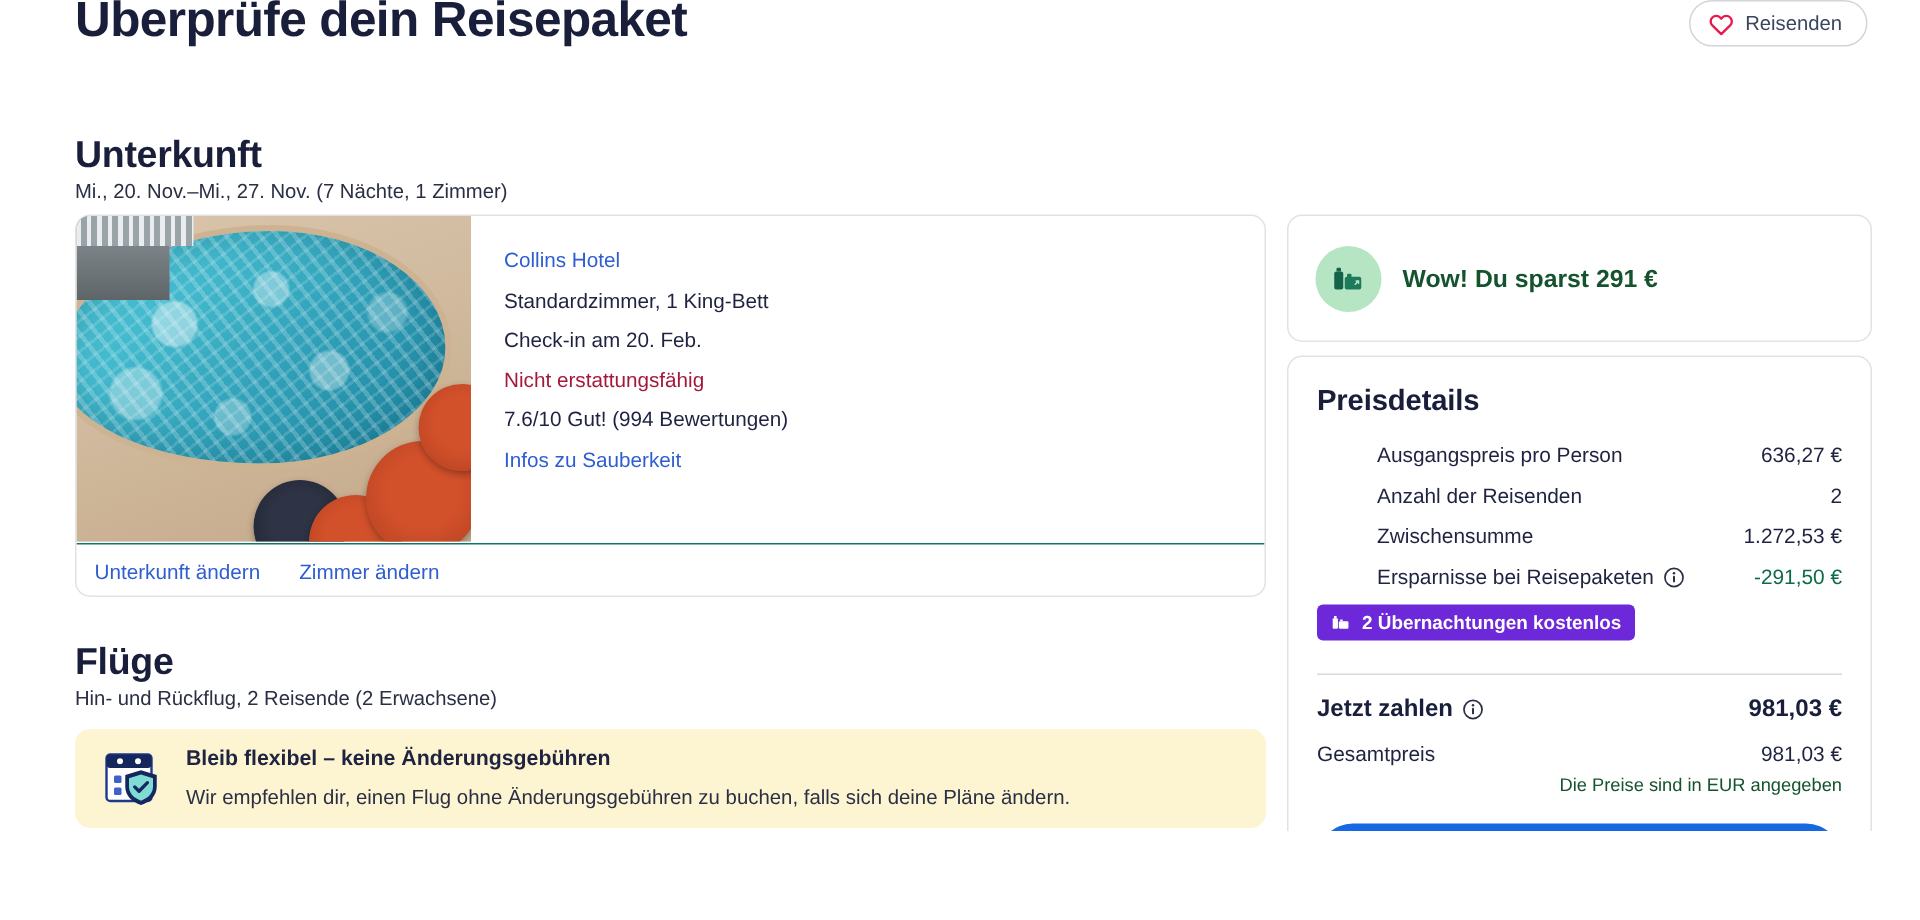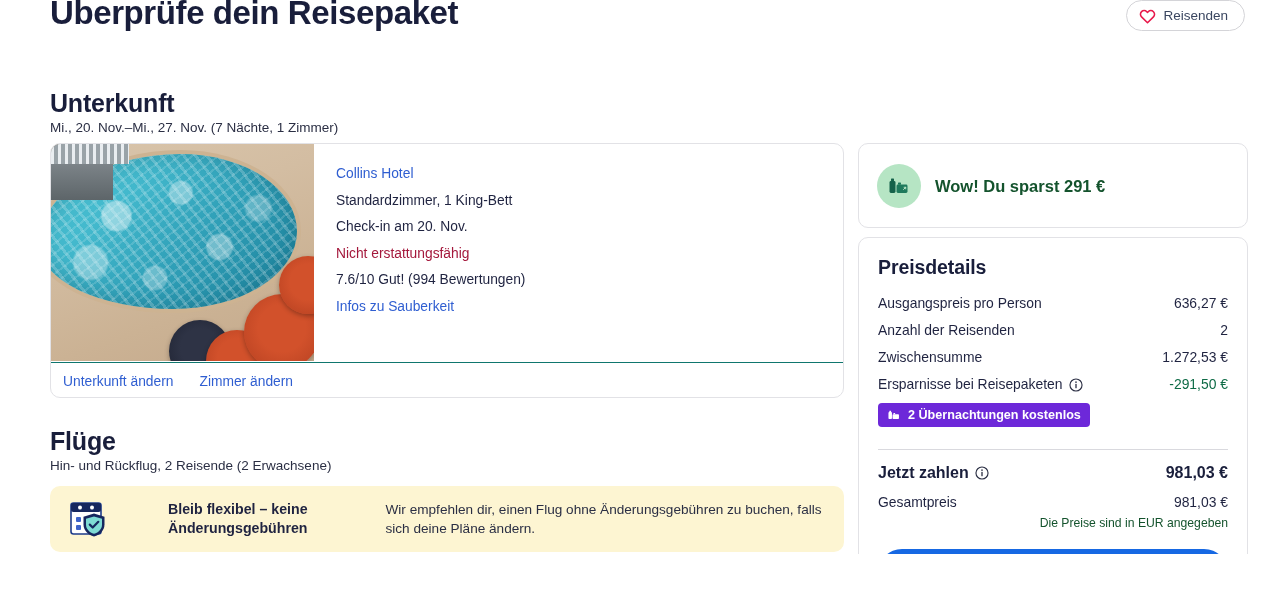--- a/index.html
+++ b/index.html
@@ -184,21 +184,21 @@
     top: 486px;
     width: 794px;
     height: 66px;
     background: #fdf5d2;
     border-radius: 10px;
     display: flex;
     align-items: center;
     padding: 0 18px;
     gap: 14px;
   }
-  .flight-banner-texts { display: flex; gap: 6px; margin-left: 44px; }
+  .flight-banner-texts { display: flex; flex-direction: column; gap: 6px; }
   .flight-banner-title {
     font-size: 14.2px;
     font-weight: 700;
     color: #1f2340;
     line-height: 19px;
   }
   .flight-banner-desc {
     font-size: 13.6px;
     color: #2b2f44;
     line-height: 19px;
@@ -275,20 +275,21 @@
     letter-spacing: -0.1px;
     margin-bottom: 10px;
   }
   .price-row {
     display: flex;
     justify-content: space-between;
     align-items: center;
     font-size: 13.9px;
     line-height: 27px;
     color: #1f2340;
+    margin-left: 40px;
   }
   .price-row .label { display: flex; align-items: center; gap: 6px; }
   .price-row .value { white-space: nowrap; }
   .price-row.savings .value { color: #0e6b46; }
 
   .free-nights-badge {
     display: inline-flex;
     align-items: center;
     gap: 7px;
     background: #6d28d9;
@@ -383,21 +384,21 @@
         <div class="pool-rail"></div>
         <div class="umb umb-dark" style="left:118px; top:176px;"></div>
         <div class="umb umb-red" style="left:155px; top:186px;"></div>
         <div class="umb umb-red" style="left:193px; top:150px; width:76px; height:76px;"></div>
         <div class="umb umb-red" style="left:228px; top:112px; width:58px; height:58px;"></div>
       </div>
 
       <div class="hotel-info">
         <div class="line link">Collins Hotel</div>
         <div class="line">Standardzimmer, 1 King-Bett</div>
-        <div class="line">Check-in am 20. Nov.</div>
+        <div class="line">Check-in am 20. Feb.</div>
         <div class="line danger">Nicht erstattungsfähig</div>
         <div class="line"><span class="rating-score">7.6/10</span> <span>Gut! (994 Bewertungen)</span></div>
         <div class="line link">Infos zu Sauberkeit</div>
       </div>
     </div>
 
     <div class="hotel-card-footer">
       <span class="footer-link">Unterkunft ändern</span>
       <span class="footer-link">Zimmer ändern</span>
     </div>

